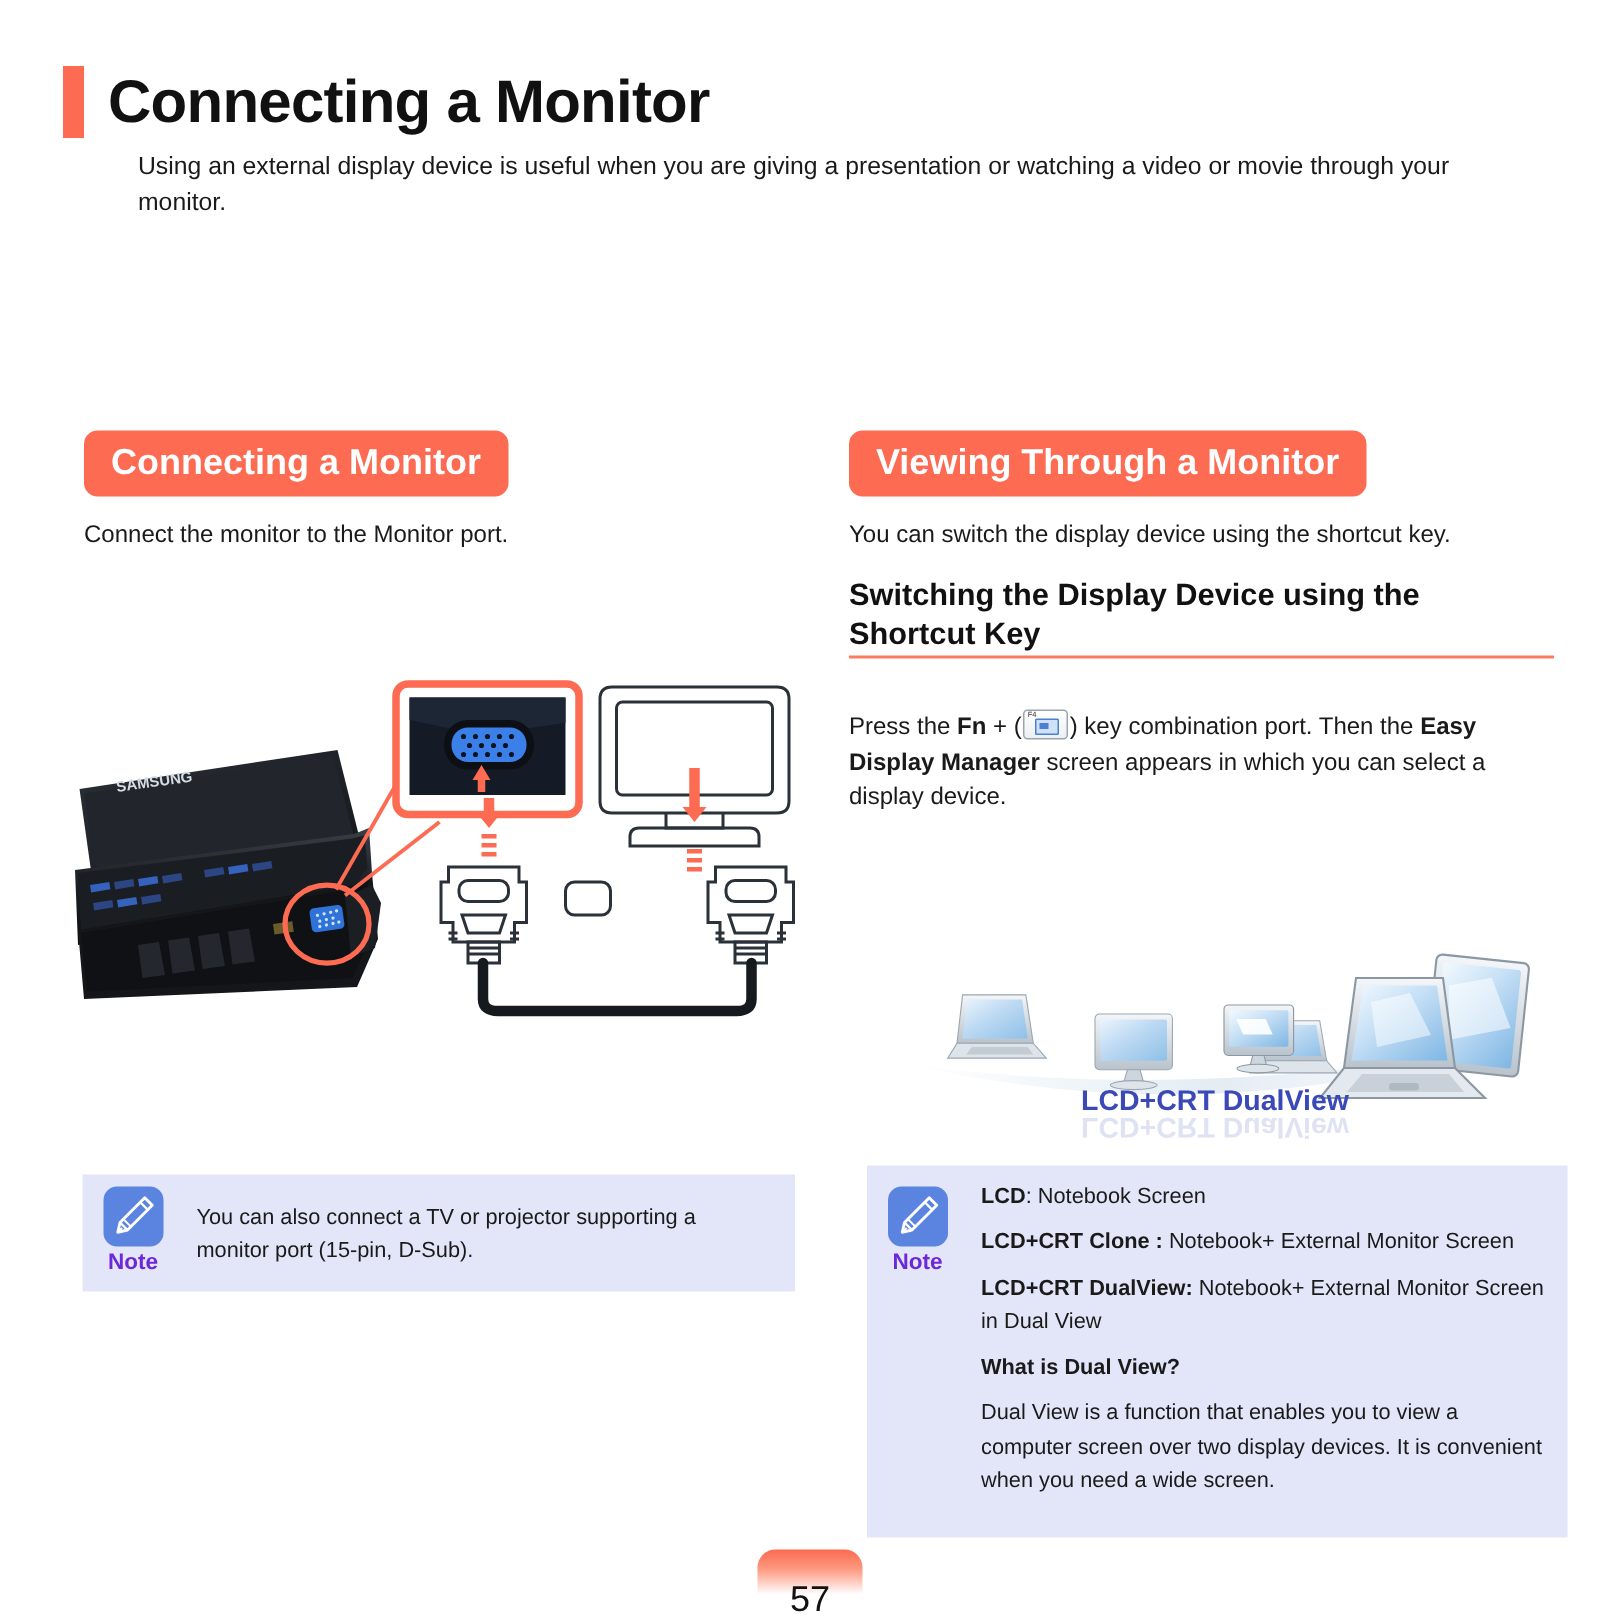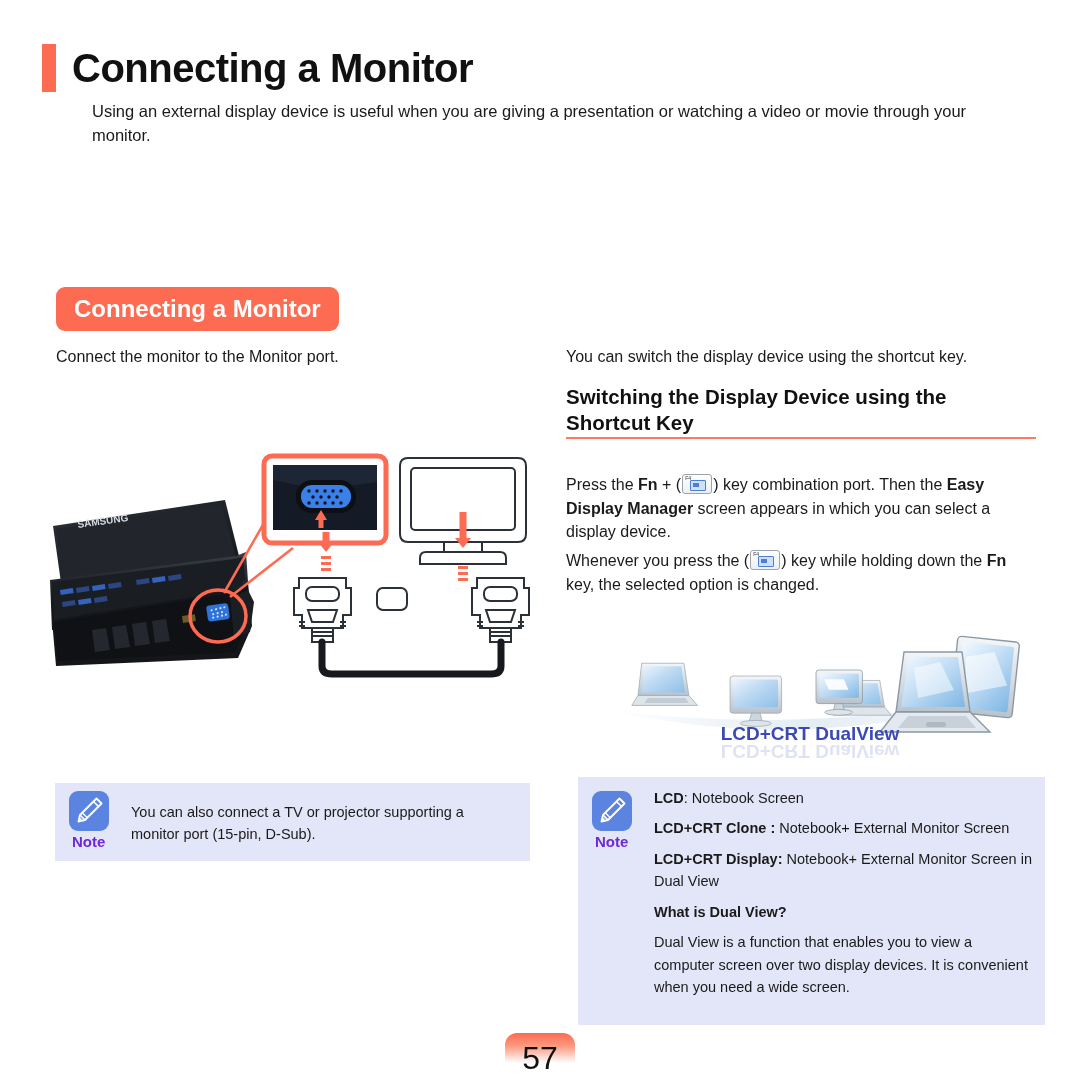--- a/index.html
+++ b/index.html
@@ -141,52 +141,50 @@
   #note-right .note-body p{margin:0 0 8px 0;}
   #note-right .note-body p:last-child{margin-bottom:12px;}
   .note-body b{font-weight:bold;}
 
   
   .pagenum{
     position:absolute;left:505px;top:1033px;width:70px;height:30px;
     border-radius:12px 12px 0 0;
     background:linear-gradient(180deg,#fb6a4f 0%,#fd9b83 45%,#ffffff 100%);
     display:flex;align-items:flex-start;justify-content:center;
-    padding-top:7px;box-sizing:border-box;
-    font-size:32px;color:#111;
+    padding-top:20px;box-sizing:border-box;
+    font-size:24px;color:#111;
   }
 </style>
 </head>
 <body>
 
 <div class="page">
 
   <div class="title-row">
     <div class="title-bar"></div>
     <div class="title-text">Connecting a Monitor</div>
   </div>
 
   <div class="intro">Using an external display device is useful when you are giving a presentation or watching a video or movie through your monitor.</div>
 
 
   <div class="pill" id="pill-left">Connecting a Monitor</div>
+  <div class="pill" id="pill-right">Viewing Through a Monitor</div>
 
   <div class="lead" id="lead-left">Connect the monitor to the Monitor port.</div>
   <div class="lead" id="lead-right">You can switch the display device using the shortcut key.</div>
 
   <div class="subhead">Switching the Display Device using the Shortcut Key</div>
   <div class="subrule"></div>
 
   <div class="para" id="para1">
     <span>Press the </span><b>Fn</b><span> + (</span><span class="keycap"><span class="kf">F4</span><span class="km"></span></span><span>) key combination port. Then the </span><b>Easy Display Manager</b><span> screen appears in which you can select a display device.</span>
   </div>
 
-  <div class="para" id="para2">
-    <span>Whenever you press the (</span><span class="keycap"><span class="kf">F4</span><span class="km"></span></span><span>) key while holding down the </span><b>Fn</b><span> key, the selected option is changed.</span>
-  </div>
 
   <div class="illus">
     <svg width="520" height="300" viewBox="0 0 520 300">
       <defs>
         <linearGradient id="lapBody" x1="0" y1="0" x2="0" y2="1">
           <stop offset="0" stop-color="#3a3f47"></stop>
             <stop offset="0.5" stop-color="#1b1e23"></stop>
             <stop offset="1" stop-color="#0d0f12"></stop>
         </linearGradient>
         <linearGradient id="lapLid" x1="0" y1="0" x2="1" y2="1">
@@ -420,21 +418,21 @@
         <path d="M11 24 L16 29" stroke="#ffffff" stroke-width="1.6"></path>
         <path d="M24.5 10.5 L29.5 15.5" stroke="#ffffff" stroke-width="1.6"></path>
         <path d="M13.5 22 L18.5 27" stroke="#ffffff" stroke-width="1.2"></path>
         <path d="M9.5 30.5 L12.4 27.6" stroke="#ffffff" stroke-width="1.4"></path>
       </svg>
     </div>
     <div class="note-label">Note</div>
     <div class="note-body">
       <p id="nr-l0"><b>LCD</b><span>: Notebook Screen</span></p>
       <p id="nr-l2"><b>LCD+CRT Clone :</b><span> Notebook+ External Monitor Screen</span></p>
-      <p id="nr-l3"><b>LCD+CRT Display:</b><span> Notebook+ External Monitor Screen in Dual View</span></p>
+      <p id="nr-l3"><b>LCD+CRT DualView:</b><span> Notebook+ External Monitor Screen in Dual View</span></p>
       <p><b>What is Dual View?</b></p>
       <p>Dual View is a function that enables you to view a computer screen over two display devices. It is convenient when you need a wide screen.</p>
     </div>
   </div>
 
   <div class="pagenum">57</div>
 
 </div>
 
 </body></html>

